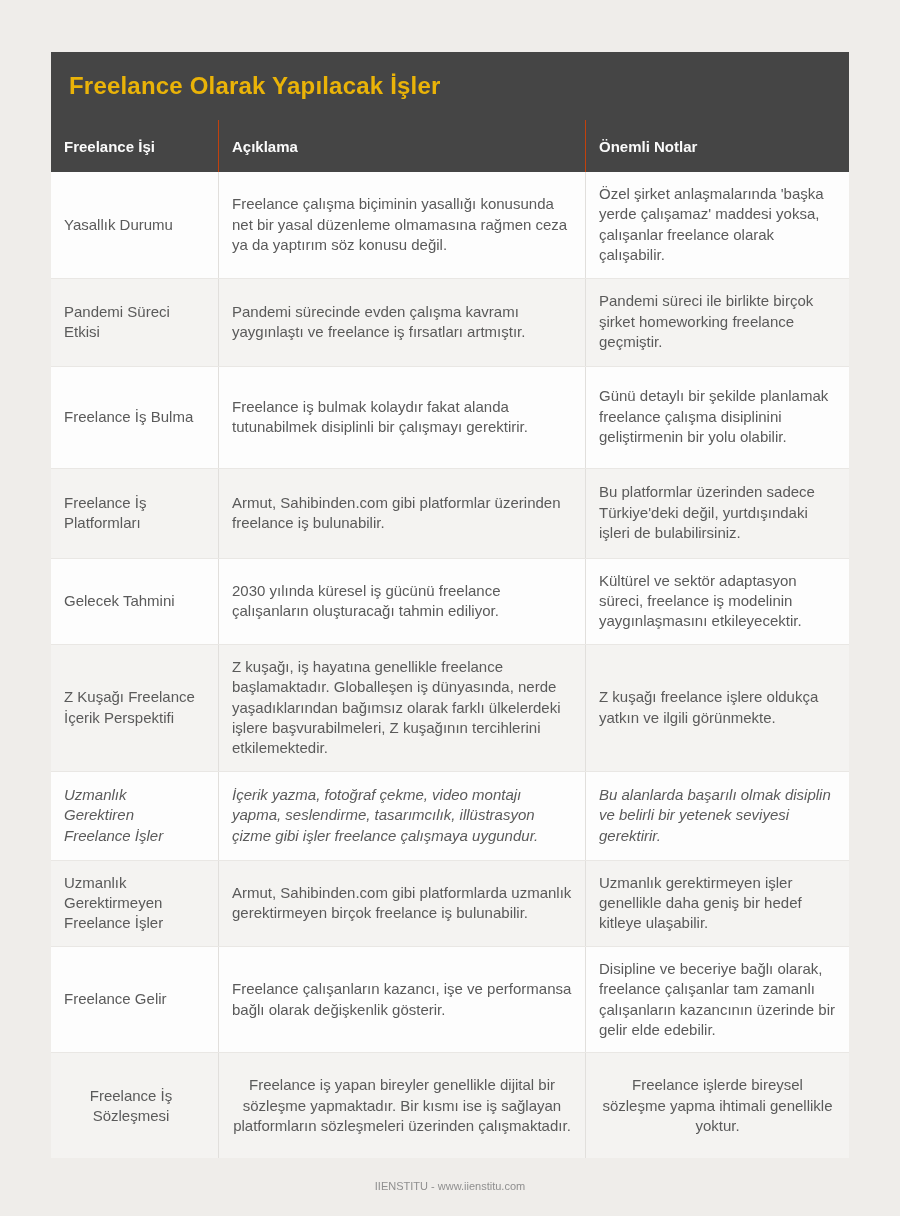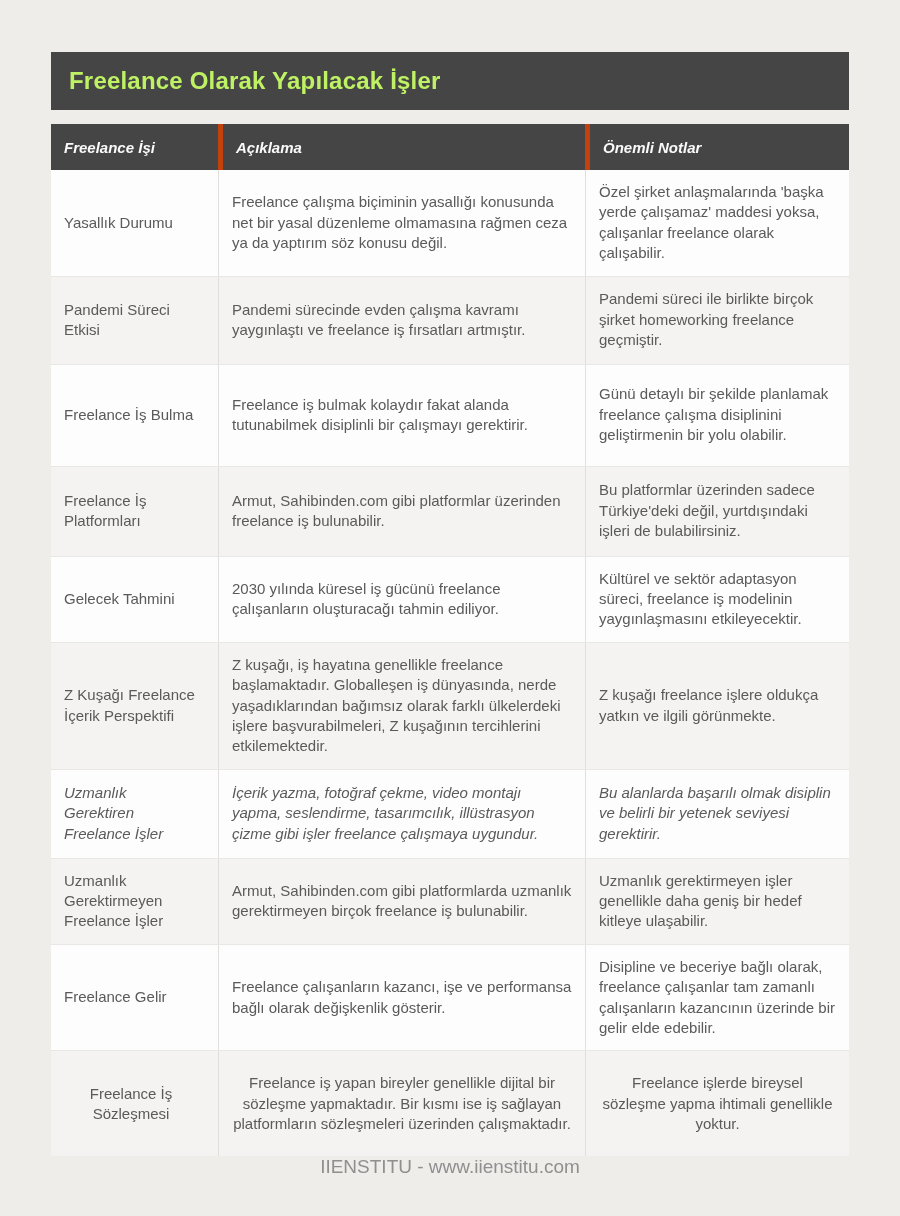--- a/index.html
+++ b/index.html
@@ -15,47 +15,46 @@
     overflow: hidden;
     position: relative;
     background: #efedea;
   }
   .doc-table {
     width: 798px;
     margin: 52px auto 0 auto;
   }
   .title-bar {
     background: #454545;
-    color: #bef264;
-    height: 58px;
+    color: #eab308;
+    height: 68px;
     display: flex;
     align-items: center;
     padding: 0 18px;
     box-sizing: border-box;
     font-size: 24px;
     font-weight: bold;
     letter-spacing: 0.2px;
   }
   .header-row {
     display: flex;
     background: #454545;
-    height: 46px;
-    margin-top: 14px;
-    font-style: italic;
+    height: 52px;
+    margin-top: 0;
   }
   .th {
     display: flex;
     align-items: center;
     box-sizing: border-box;
     padding: 0 13px;
     color: #fafafa;
     font-size: 15px;
     font-weight: bold;
   }
-  .th + .th { border-left: 5px solid #c2410c; }
+  .th + .th { border-left: 1px solid #c2410c; }
   .col-job   { flex: 0 0 167px; width: 167px; }
   .col-desc  { flex: 0 0 367px; width: 367px; }
   .col-notes { flex: 0 0 264px; width: 264px; }
   .tbody { width: 798px; }
   .tr {
     display: flex;
     align-items: stretch;
   }
   .tr + .tr { border-top: 1px solid #e9e7e4; }
   .tr.row-white { background: #fdfdfd; }
@@ -66,21 +65,22 @@
     box-sizing: border-box;
     padding: 12px 13px;
     font-size: 15px;
     color: #5a5a5a;
     line-height: 1.36;
   }
   .td.col-job { padding-right: 20px; }
   .td + .td { border-left: 1px solid #e1dfdc; }
   .footer {
     text-align: center;
-    font-size: 19px;
+    margin-top: 22px;
+    font-size: 11px;
     color: #8f8f8f;
   }
 </style>
 </head>
 <body>
 
 <div class="page">
   <div class="doc-table">
     <div class="title-bar">
       <span>Freelance Olarak Yapılacak İşler</span>

